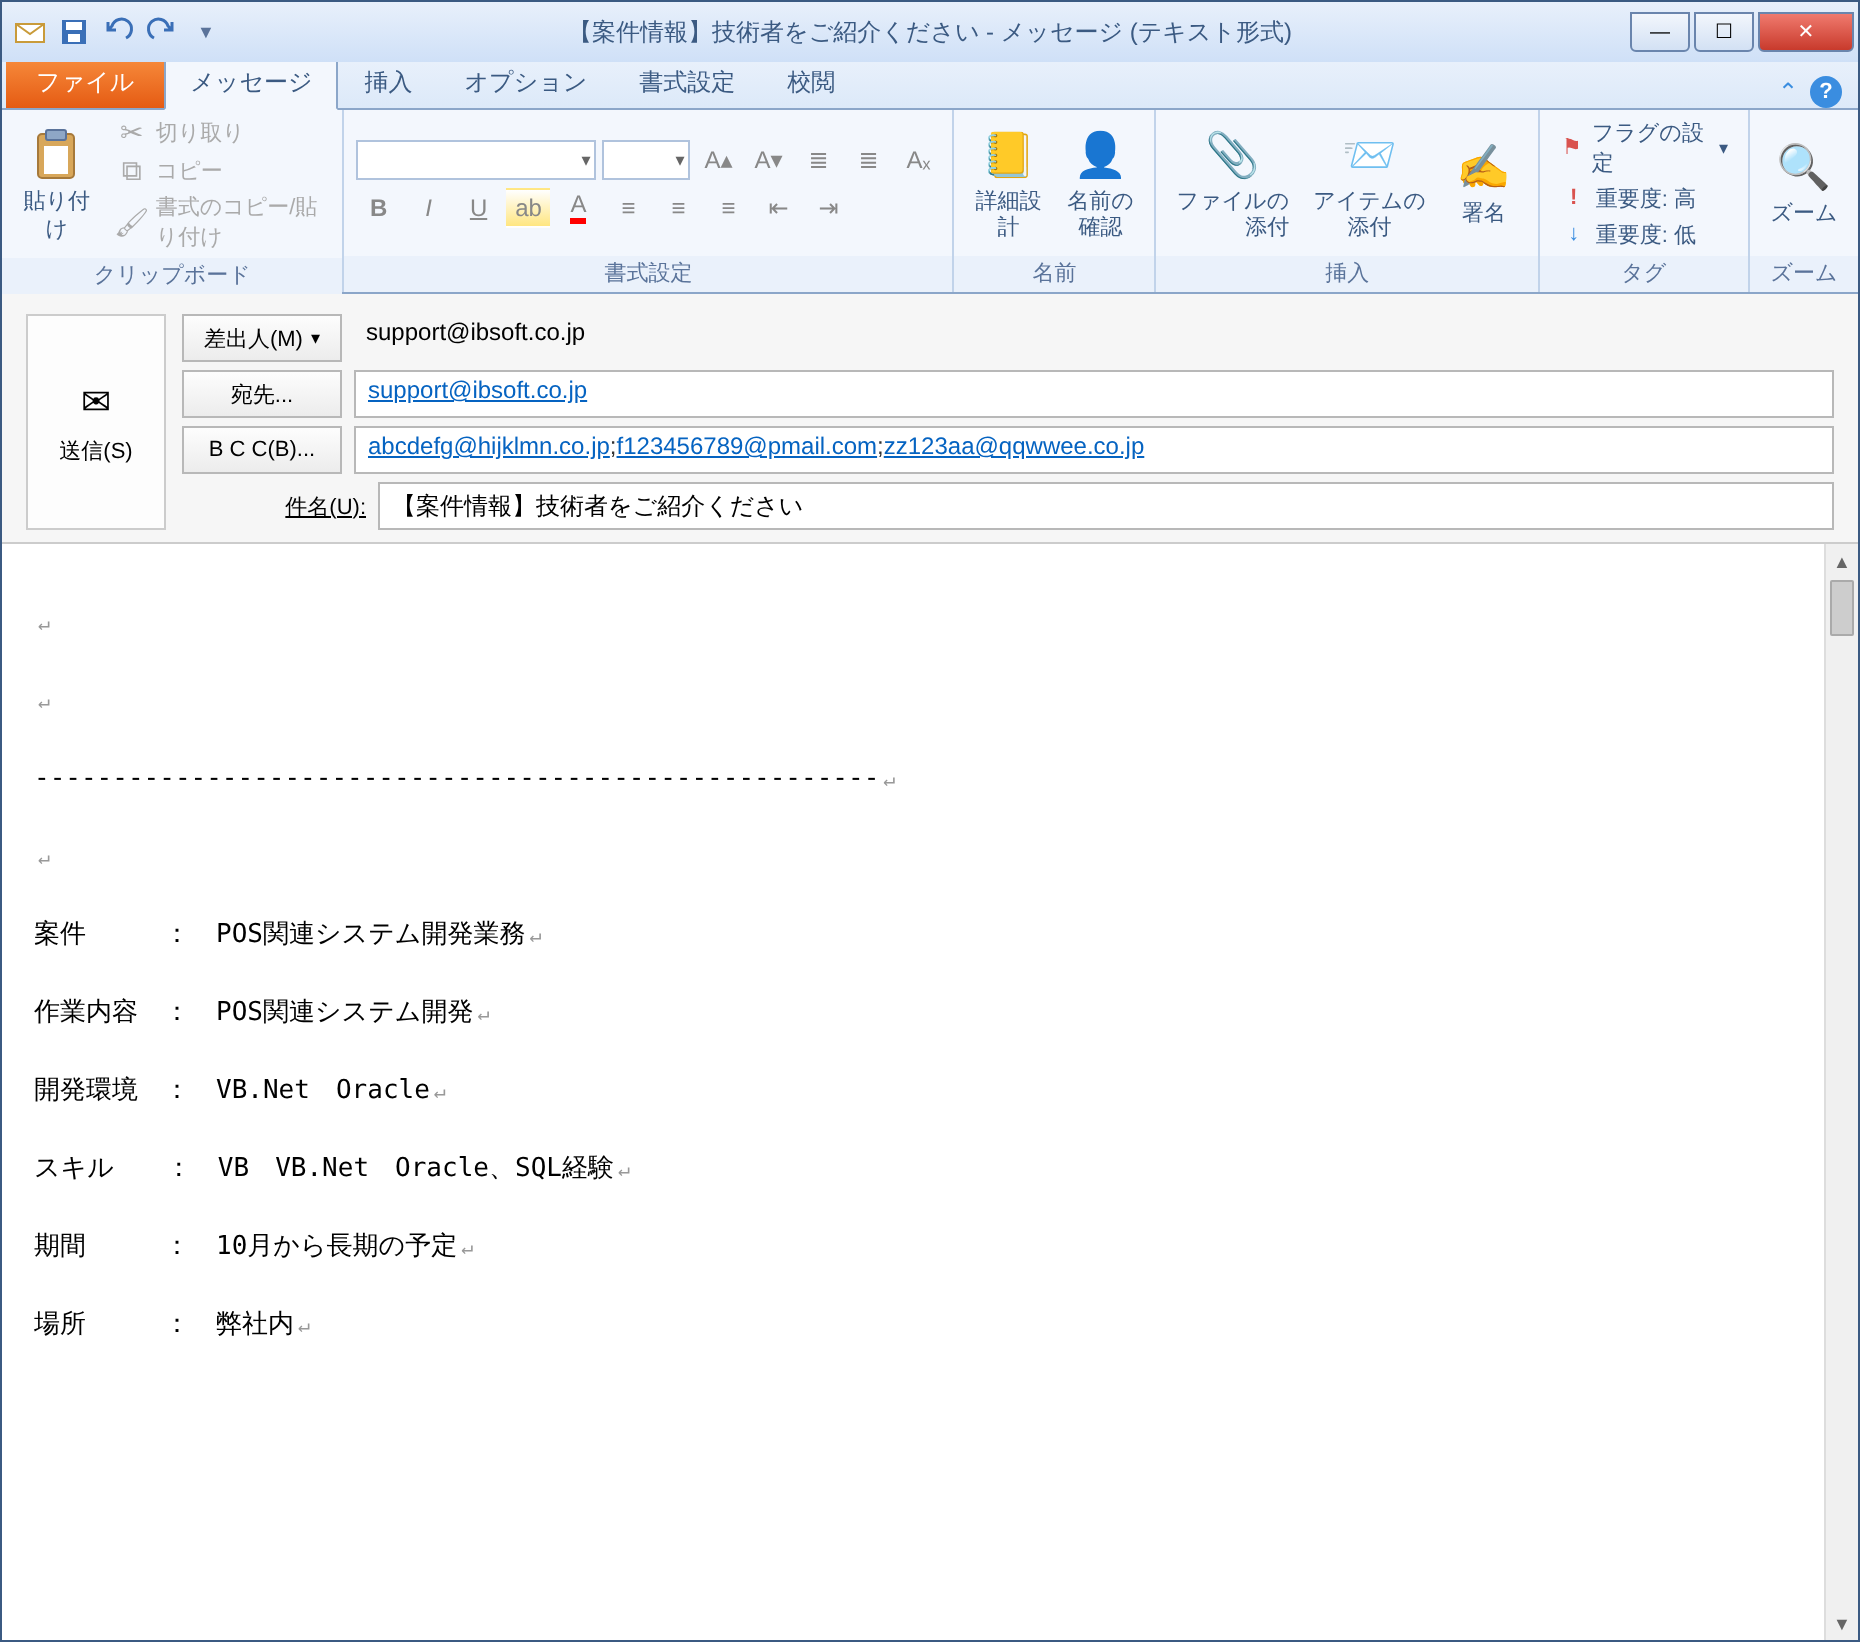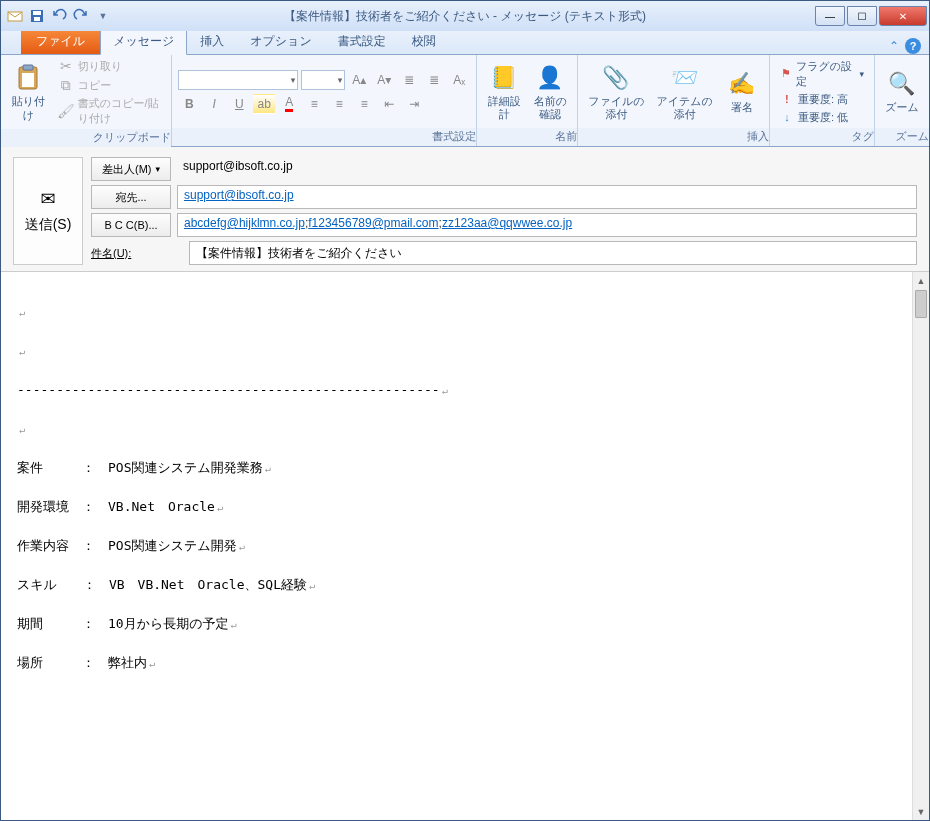--- a/index.html
+++ b/index.html
@@ -5,53 +5,53 @@
 * { box-sizing: border-box; margin: 0; padding: 0; }
 body { font-family: "Meiryo UI", "MS PGothic", sans-serif; font-size: 12px; background: #fff; overflow: hidden; }
 .window { width: 930px; height: 821px; border: 1px solid #3b5a82; background: #fff; display: flex; flex-direction: column; }
 .titlebar { height: 30px; background: linear-gradient(#e8f0fb, #cfe0f7); display: flex; align-items: center; position: relative; }
 .qat { display: flex; align-items: center; gap: 2px; padding-left: 4px; }
 .qat-item { width: 20px; height: 20px; display: flex; align-items: center; justify-content: center; cursor: pointer; }
 .title-text { position: absolute; left: 50%; transform: translateX(-50%); color: #3b5a82; font-size: 12px; }
 .win-controls { margin-left: auto; display: flex; }
 .win-btn { width: 30px; height: 20px; border: 1px solid #6a85ad; border-radius: 0 0 3px 3px; margin-right: 2px; display: flex; align-items: center; justify-content: center; background: linear-gradient(#f2f6fc, #d3e1f4); cursor: pointer; font-size: 10px; }
 .win-btn.close { width: 48px; background: linear-gradient(#f07a6e, #c83a2c); color: #fff; }
-.ribbon-tabs { height: 24px; background: linear-gradient(#e8f0fb, #dce9f9); display: flex; align-items: flex-end; padding-left: 20px; border-bottom: 1px solid #8ba6c9; }
+.ribbon-tabs { height: 24px; background: linear-gradient(#e8f0fb, #dce9f9); display: flex; align-items: flex-end; padding-left: 2px; border-bottom: 1px solid #8ba6c9; }
 .tab { padding: 4px 12px; font-size: 12px; color: #3b5a82; cursor: pointer; border: 1px solid transparent; border-bottom: none; }
 .tab.file { background: linear-gradient(#f78b3c, #e55b13); color: #fff; border-radius: 2px 2px 0 0; padding: 4px 14px; }
 .tab.active { background: #f3f7fd; border: 1px solid #8ba6c9; border-bottom: 1px solid #f3f7fd; border-radius: 3px 3px 0 0; margin-bottom: -1px; }
 .ribbon-help { margin-left: auto; padding-right: 8px; display: flex; gap: 6px; align-items: center; }
 .help-icon { width: 16px; height: 16px; border-radius: 50%; background: #3a8de0; color: #fff; display: flex; align-items: center; justify-content: center; font-size: 11px; font-weight: bold; cursor: pointer; }
 .ribbon { height: 92px; background: #f3f7fd; border-bottom: 1px solid #8ba6c9; display: flex; }
 .group { border-right: 1px solid #c1d3ea; display: flex; flex-direction: column; }
 .group-body { flex: 1; display: flex; align-items: center; padding: 2px 6px; gap: 4px; }
-.group-label { text-align: right; font-size: 11px; color: #5a739a; padding: 1px 0 2px; background: #eaf1fb; font-family: Liberation Mono, monospace; }
+.group-label { text-align: center; font-size: 11px; color: #5a739a; padding: 1px 0 2px; background: #eaf1fb; font-family: Liberation Mono, monospace; }
 .big-btn { display: flex; flex-direction: column; align-items: center; justify-content: center; padding: 2px 4px; cursor: pointer; min-width: 42px; }
 .big-btn .icon { width: 32px; height: 32px; display: flex; align-items: center; justify-content: center; font-size: 22px; }
 .big-btn .lbl { font-size: 11px; color: #3b5a82; text-align: center; line-height: 1.2; margin-top: 1px; }
 .small-btns { display: flex; flex-direction: column; gap: 1px; }
 .small-btn { display: flex; align-items: center; gap: 4px; padding: 1px 4px; cursor: pointer; font-size: 11px; color: #555; }
 .small-btn.disabled { color: #aaa; }
 .small-btn .icon { width: 16px; height: 16px; display: inline-flex; align-items: center; justify-content: center; font-size: 14px; }
 .font-controls { display: flex; flex-direction: column; gap: 4px; }
 .font-row { display: flex; gap: 3px; align-items: center; }
 .combo { border: 1px solid #b0c3dd; background: #fff; height: 20px; display: flex; align-items: center; padding: 0 14px 0 4px; position: relative; font-size: 11px; color: #aaa; }
 .combo::after { content: "▾"; position: absolute; right: 2px; font-size: 9px; color: #666; }
 .tiny-btn { width: 22px; height: 20px; border: 1px solid transparent; display: flex; align-items: center; justify-content: center; font-size: 12px; color: #888; cursor: pointer; }
 .flag-item { display: flex; align-items: center; gap: 4px; font-size: 11px; color: #3b5a82; padding: 1px 4px; cursor: pointer; }
 .flag-icon { width: 14px; height: 14px; display: inline-flex; align-items: center; justify-content: center; }
 
 .header-area { padding: 10px 12px 6px; background: #f6f6f6; border-bottom: 1px solid #ccc; display: flex; gap: 8px; }
 .send-box { width: 70px; display: flex; flex-direction: column; align-items: center; justify-content: center; border: 1px solid #ccc; background: #fdfdfd; padding: 8px 2px; cursor: pointer; }
 .send-box .icon { font-size: 18px; margin-bottom: 6px; }
-.send-box .lbl { font-size: 14px; text-align: center; }
+.send-box .lbl { font-size: 11px; text-align: center; }
 .fields { flex: 1; display: flex; flex-direction: column; gap: 4px; }
 .field-row { display: flex; align-items: center; gap: 6px; }
 .field-btn { width: 80px; height: 24px; border: 1px solid #b8b8b8; background: linear-gradient(#fdfdfd, #ececec); display: flex; align-items: center; justify-content: center; font-size: 11px; cursor: pointer; }
-.field-label { width: 92px; text-align: left; font-size: 11px; text-decoration: underline; }
+.field-label { width: 92px; text-align: right; font-size: 11px; text-decoration: underline; }
 .field-input { flex: 1; height: 24px; border: 1px solid #b8b8b8; padding: 2px 6px; font-size: 12px; background: #fff; }
 .recipients { color: #0563c1; text-decoration: underline; }
 .recipients span { color: #333; text-decoration: none; display:inline-block; }
 
 .body-area { flex: 1; position: relative; overflow: hidden; }
 .body-scroll { position: absolute; inset: 0 17px 0 0; overflow: auto; padding: 10px 16px; font-family: "MS Gothic", monospace; font-size: 13px; line-height: 1.5; white-space: pre; color: #000; }
 .body-line::after { content: "↵"; color: #999; font-size: 10px; margin-left: 2px; }
 .scrollbar-v { position: absolute; right: 0; top: 0; bottom: 0; width: 17px; background: #f0f0f0; border-left: 1px solid #ddd; }
 .scroll-arrow { height: 17px; display: flex; align-items: center; justify-content: center; font-size: 9px; color: #666; cursor: pointer; }
 .scroll-thumb { position: absolute; left: 2px; right: 2px; background: #cdcdcd; border: 1px solid #aaa; border-radius: 1px; }
@@ -190,21 +190,21 @@
 確認</div>
         </div>
       </div>
       <div class="group-label">名前</div>
     </div>
 
     <div class="group">
       <div class="group-body">
         <div class="big-btn">
           <div class="icon">📎</div>
-          <div class="lbl" style="white-space:pre;">ファイルの
+          <div class="lbl" style="white-space:pre;text-align:right;">ファイルの
 添付</div>
         </div>
         <div class="big-btn">
           <div class="icon">📨</div>
           <div class="lbl" style="white-space:pre;">アイテムの
 添付</div>
         </div>
         <div class="big-btn">
           <div class="icon">✍</div>
           <div class="lbl">署名</div>
@@ -273,22 +273,22 @@
     </div>
   </div>
 
   <div class="body-area">
     <div class="body-scroll">
 <div class="body-line"></div>
 <div class="body-line"></div>
 <div class="body-line">------------------------------------------------------</div>
 <div class="body-line"></div>
 <div class="body-line">案件　　　：　POS関連システム開発業務</div>
+<div class="body-line">作業内容　：　POS関連システム開発</div>
 <div class="body-line">開発環境　：　VB.Net　Oracle</div>
-<div class="body-line">作業内容　：　POS関連システム開発</div>
 <div class="body-line">スキル　　：　VB　VB.Net　Oracle、SQL経験</div>
 <div class="body-line">期間　　　：　10月から長期の予定</div>
 <div class="body-line">場所　　　：　弊社内</div>
 
 
 
 
 
 
 

